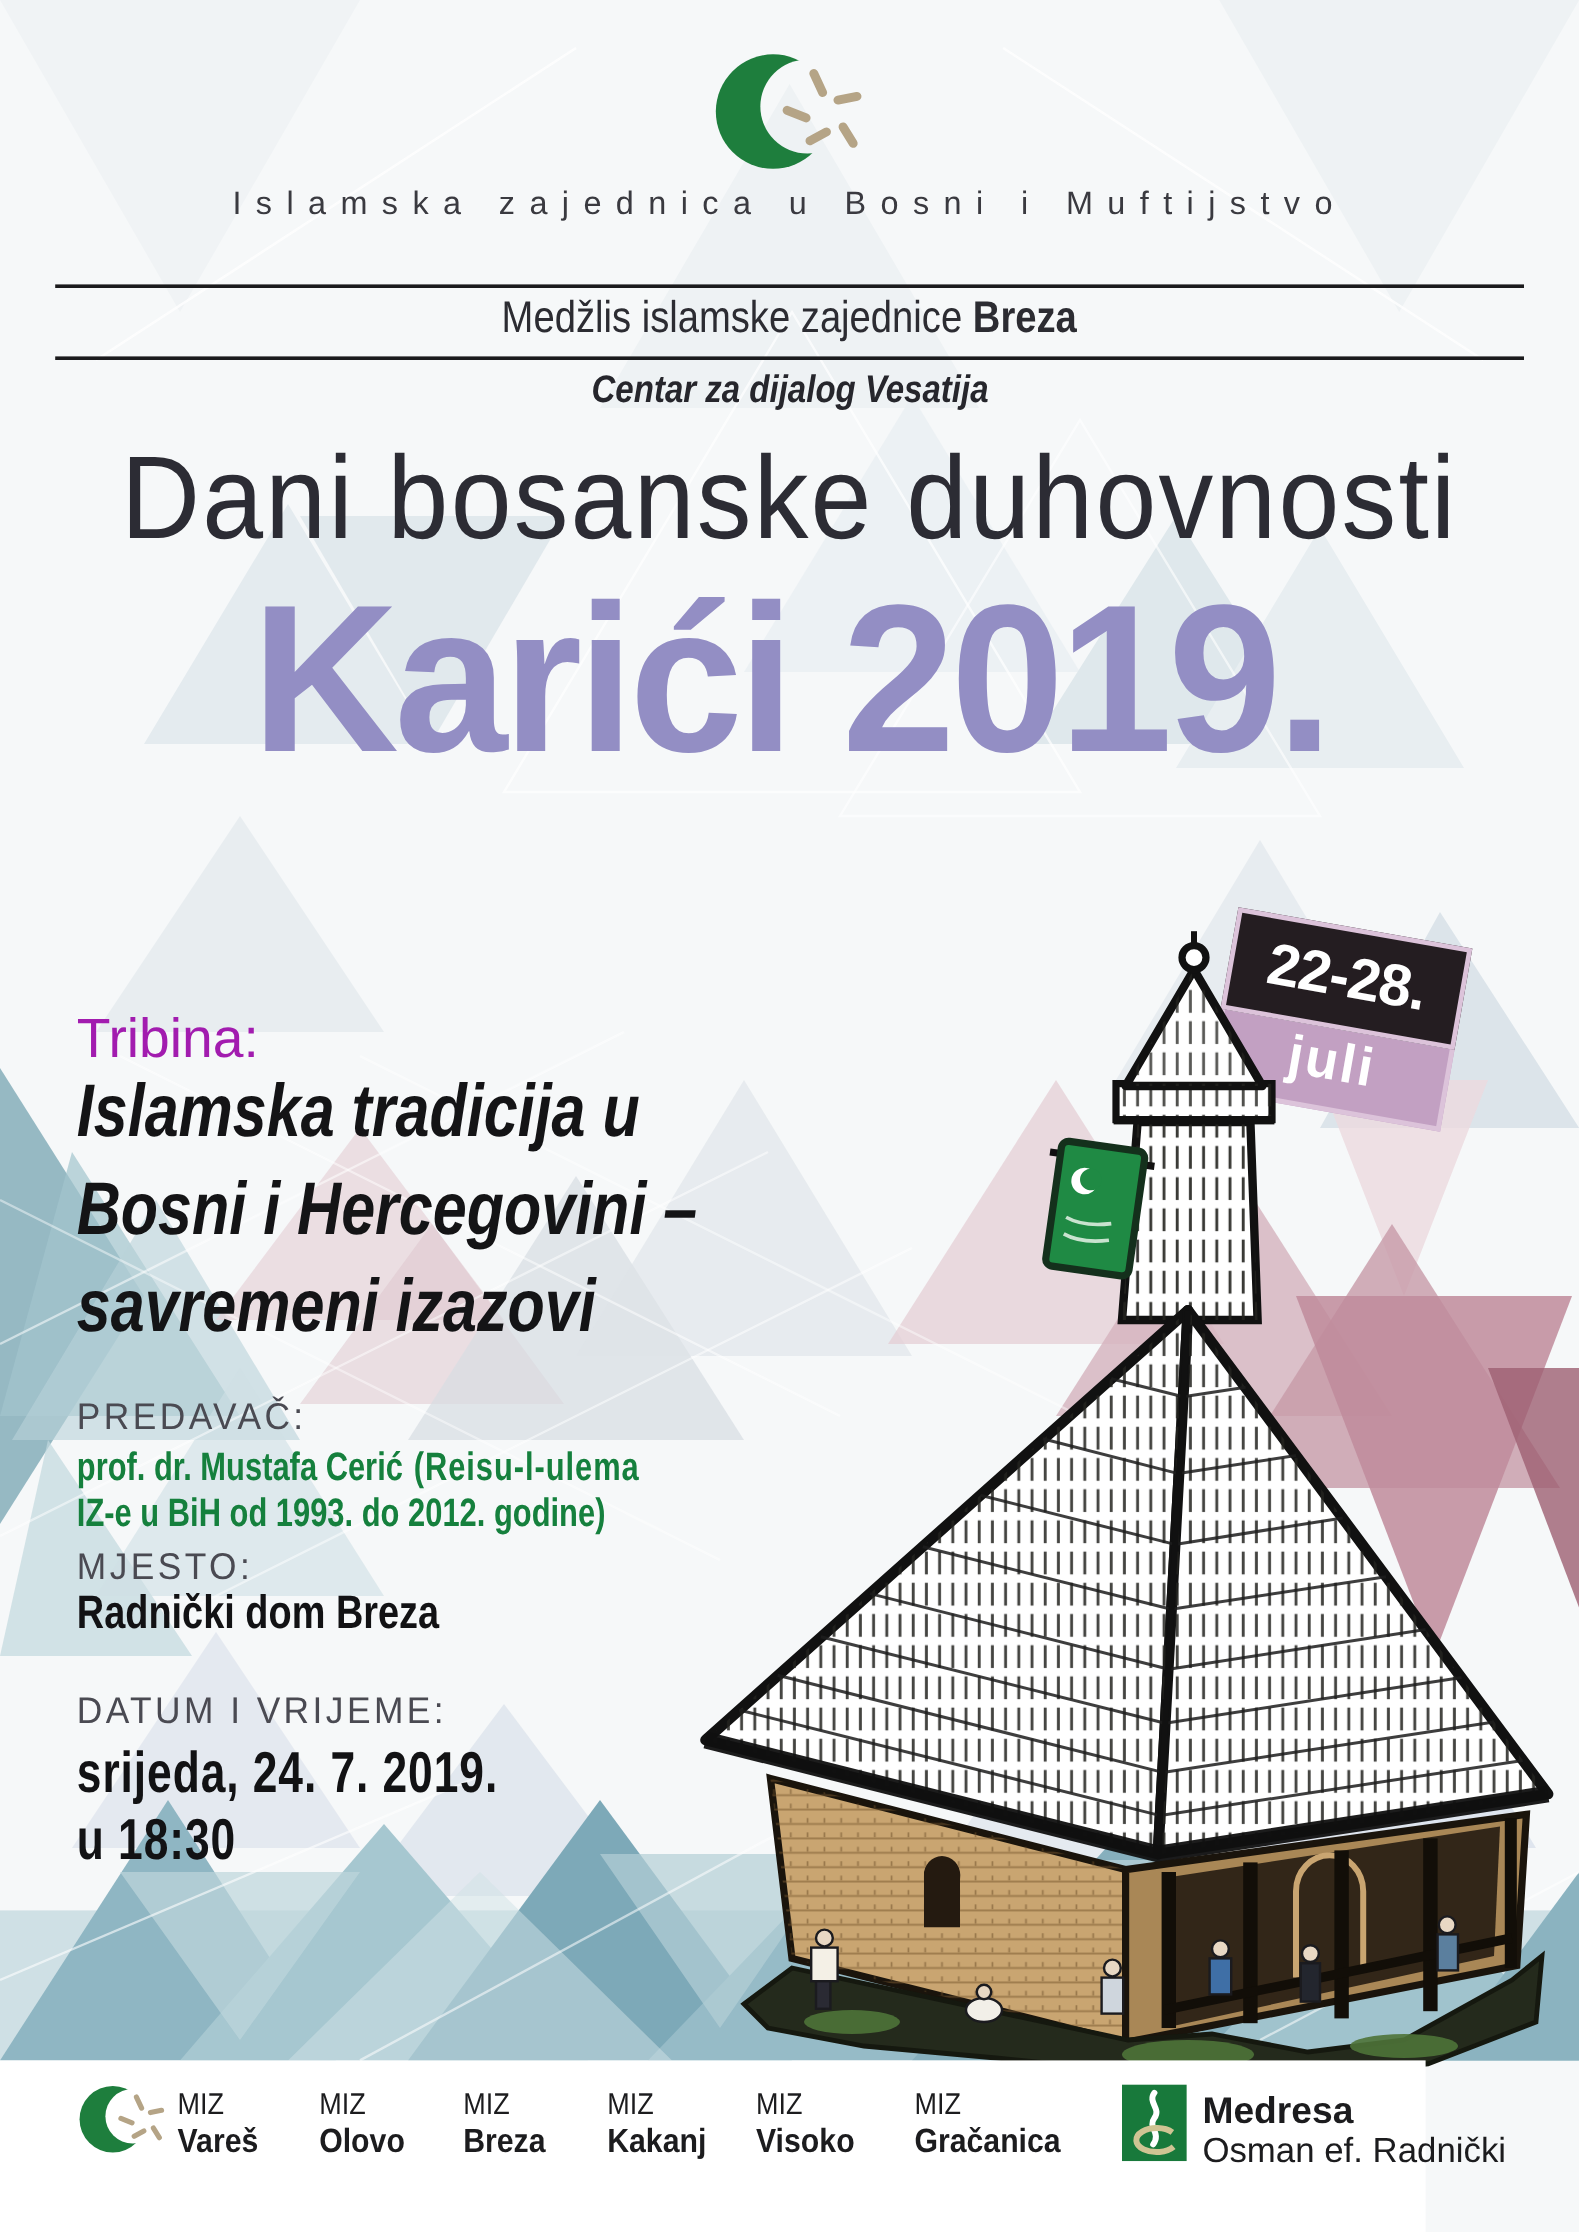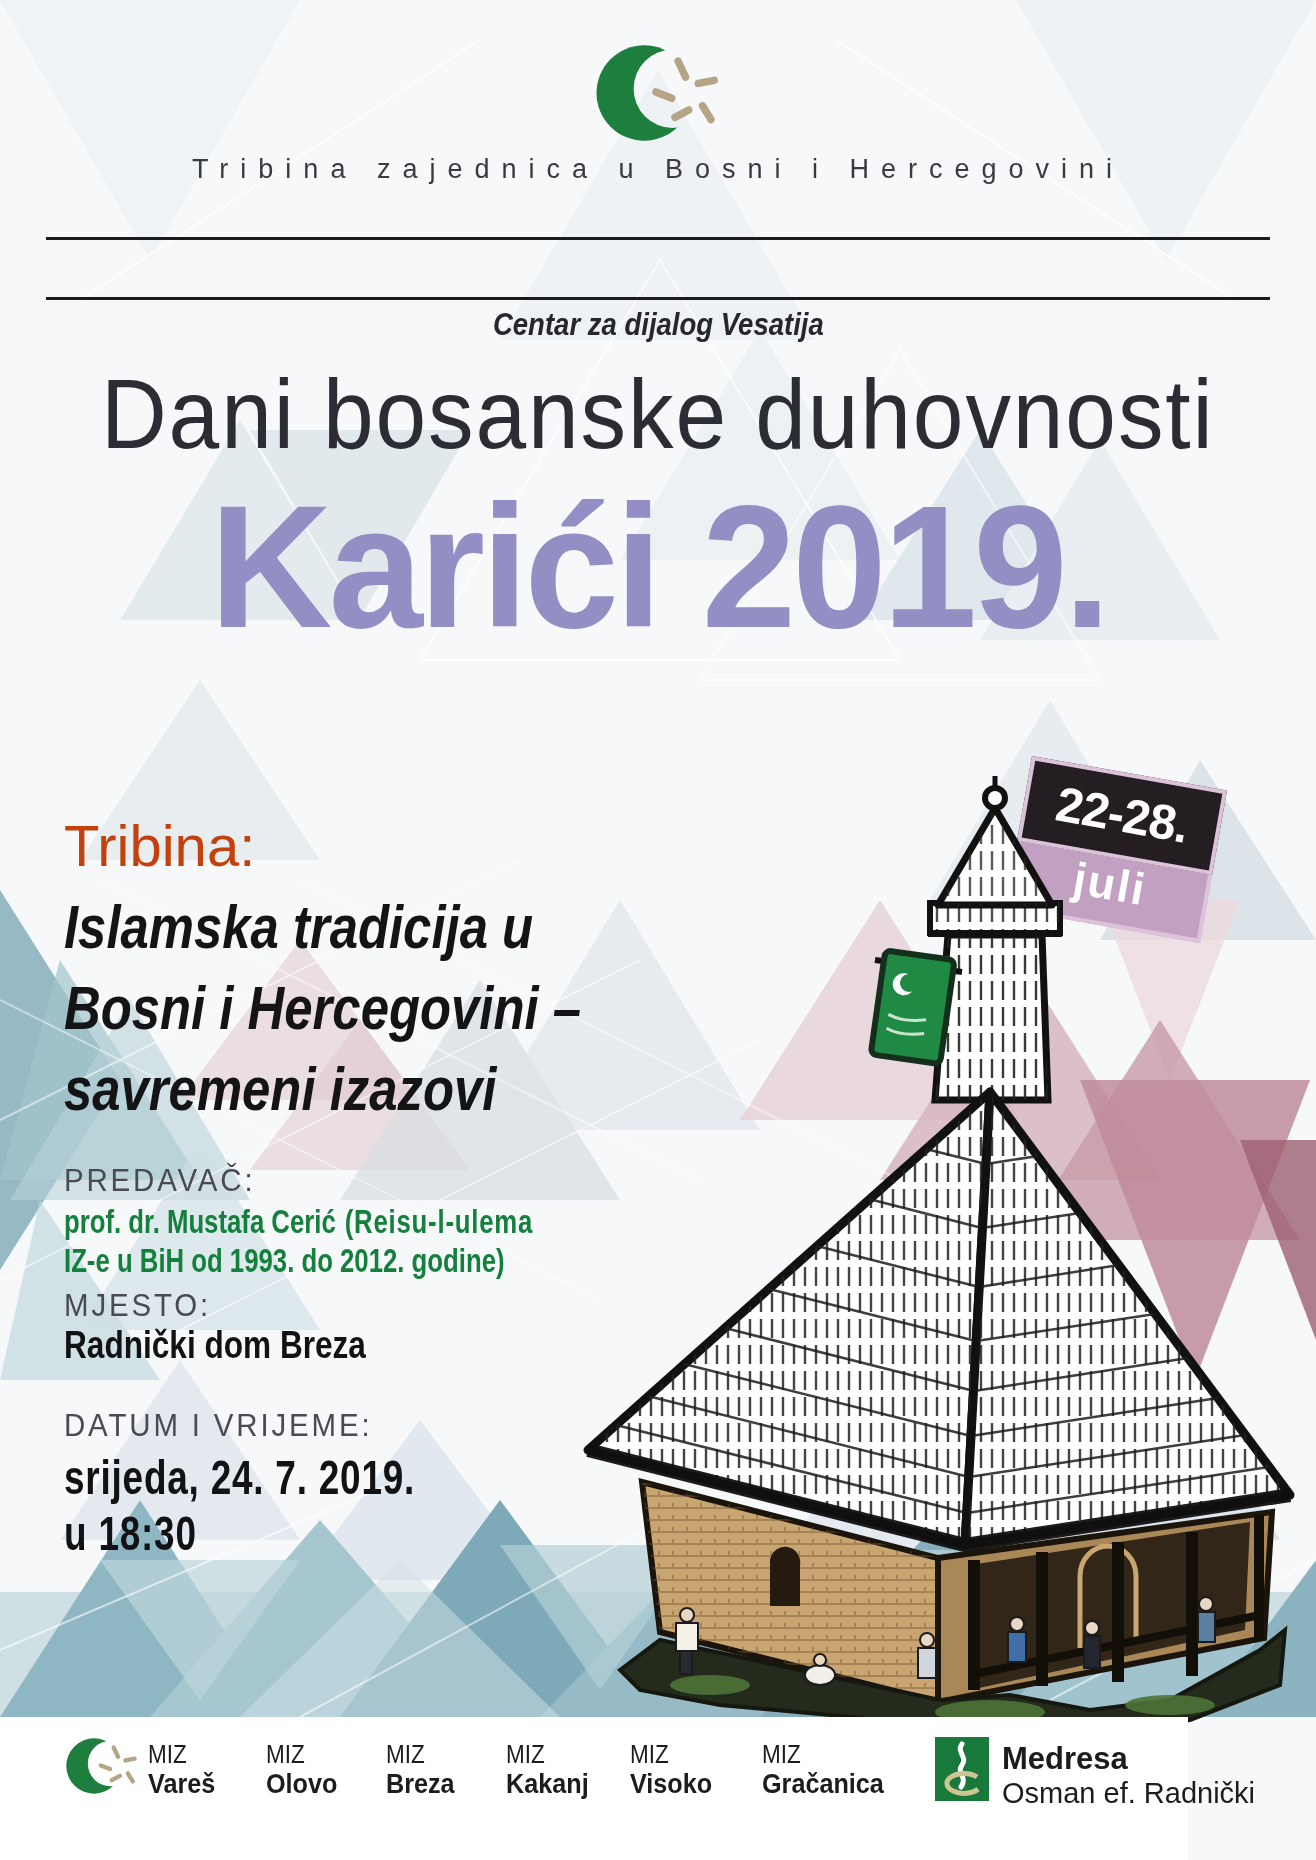--- a/index.html
+++ b/index.html
@@ -34,21 +34,21 @@
   .sqk{display:inline-block;transform:scaleX(.97);transform-origin:center;letter-spacing:-4px;}
   
   .badge{position:absolute;left:1032px;top:756px;width:198px;
         transform:rotate(10deg);transform-origin:top left;z-index:3;}
   .badge-top{background:var(--badge-black);border:4px solid var(--badge-border);
         color:#ffffff;font-size:49px;font-weight:800;text-align:center;
         padding:10px 4px 12px 4px;letter-spacing:-1px;}
   .badge-bottom{background:var(--badge-mauve);border:4px solid var(--badge-border);border-top:none;
         color:#ffffff;font-size:45px;font-weight:800;text-align:center;
         padding:1px 4px 12px 4px;letter-spacing:2px;}
-  .tribina{position:absolute;left:64px;top:812px;font-size:58px;color:#c2410c;font-weight:400;}
+  .tribina{position:absolute;left:64px;top:838px;font-size:46px;color:#a21caf;font-weight:400;}
   .topic{position:absolute;left:64px;top:886px;font-size:62px;line-height:81px;
         font-weight:700;font-style:italic;color:#141416;white-space:nowrap;}
   .sqL{display:inline-block;transform:scaleX(.82);transform-origin:left center;}
   .label{position:absolute;left:64px;font-size:31px;letter-spacing:3px;color:#4a4a52;font-weight:400;}
   .lab-pred{top:1163px;} .lab-mjesto{top:1288px;} .lab-datum{top:1408px;}
   .sqlab{display:inline-block;transform:scaleX(.95);transform-origin:left center;}
   .prof{position:absolute;left:64px;top:1202px;font-size:33px;font-weight:700;
         color:#15803d;line-height:39px;white-space:nowrap;}
   .sqP{display:inline-block;transform:scaleX(.78);transform-origin:left top;}
   .pparen{margin-left:.35em;letter-spacing:1px;}
@@ -166,22 +166,23 @@
     <line x1="300" y1="1717" x2="700" y2="1500" stroke="#ffffff" stroke-width="2" opacity="0.55"></line>
     <line x1="700" y1="1690" x2="1100" y2="1510" stroke="#ffffff" stroke-width="2" opacity="0.55"></line>
     <line x1="1050" y1="1700" x2="1316" y2="1560" stroke="#ffffff" stroke-width="2" opacity="0.55"></line>
   </svg>
 
   <div class="logo-wrap">
     <svg viewBox="0 0 130 100">
         <use href="#iz-logo"></use>
       </svg>
   </div>
-  <div class="org1">Tribina zajednica u Bosni i Hercegovini</div>
+  <div class="org1">Islamska zajednica u Bosni i Muftijstvo</div>
   <div class="rule rule1"></div>
+  <div class="medzlis"><span class="sqc"><span>Medžlis islamske zajednice</span><b class="mb">Breza</b></span></div>
   <div class="rule rule2"></div>
   <div class="centar"><span class="sqc">Centar za dijalog Vesatija</span></div>
 
   <div class="dani"><span class="sqd">Dani bosanske duhovnosti</span></div>
   <div class="karici"><span class="sqk">Karići 2019.</span></div>
 
   <div class="badge">
     <div class="badge-top">22-28.</div>
     <div class="badge-bottom">juli</div>
   </div>

